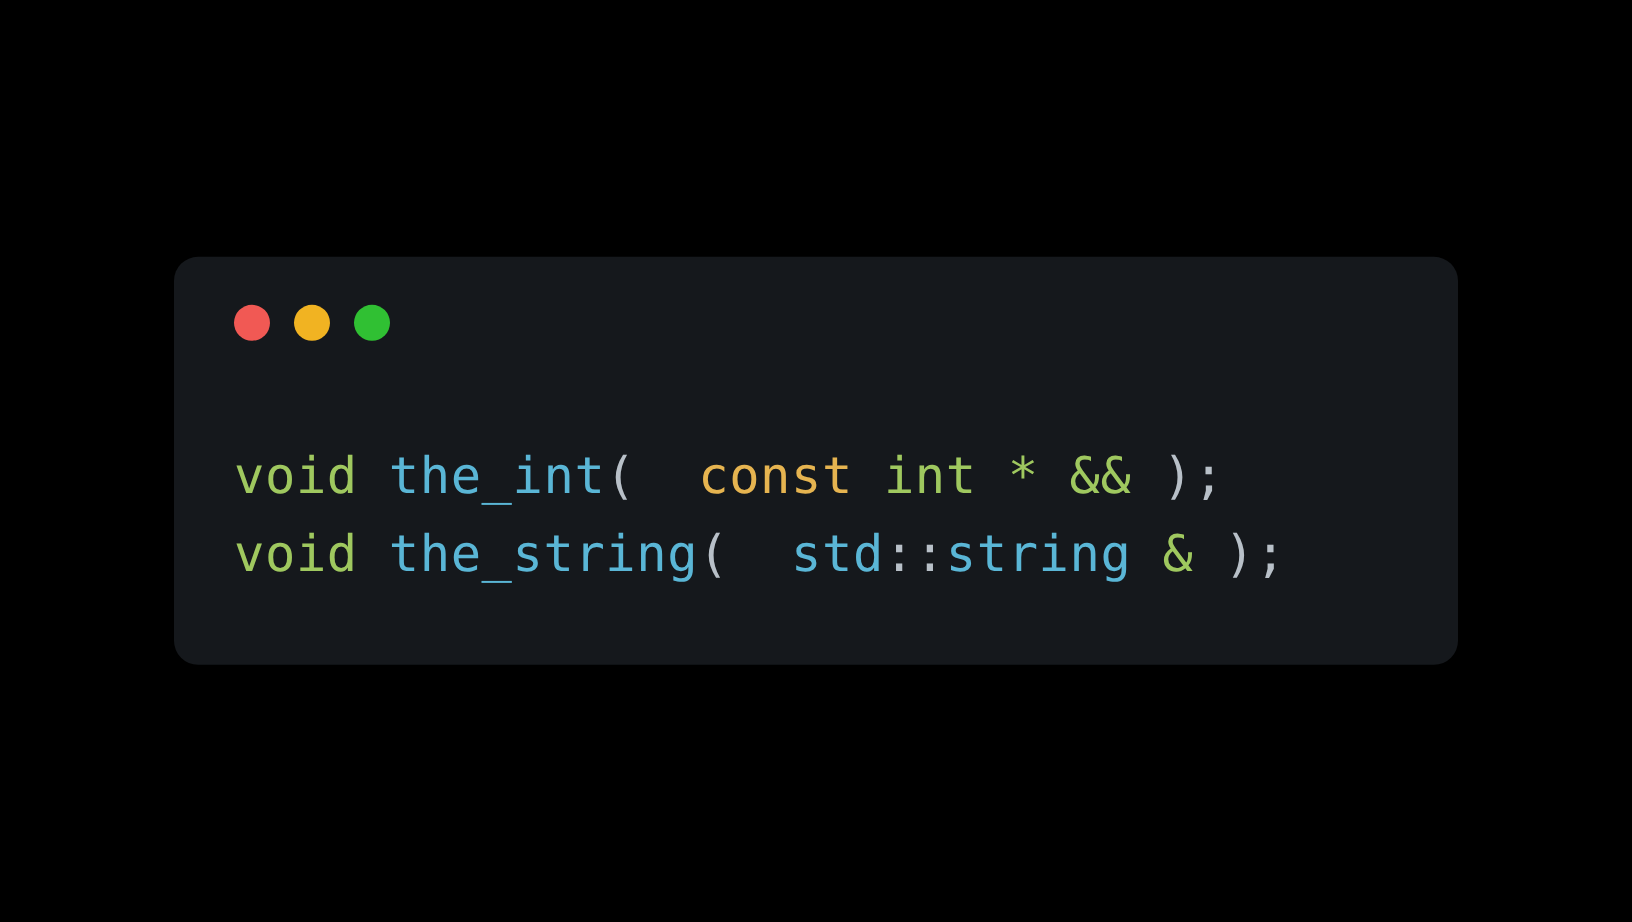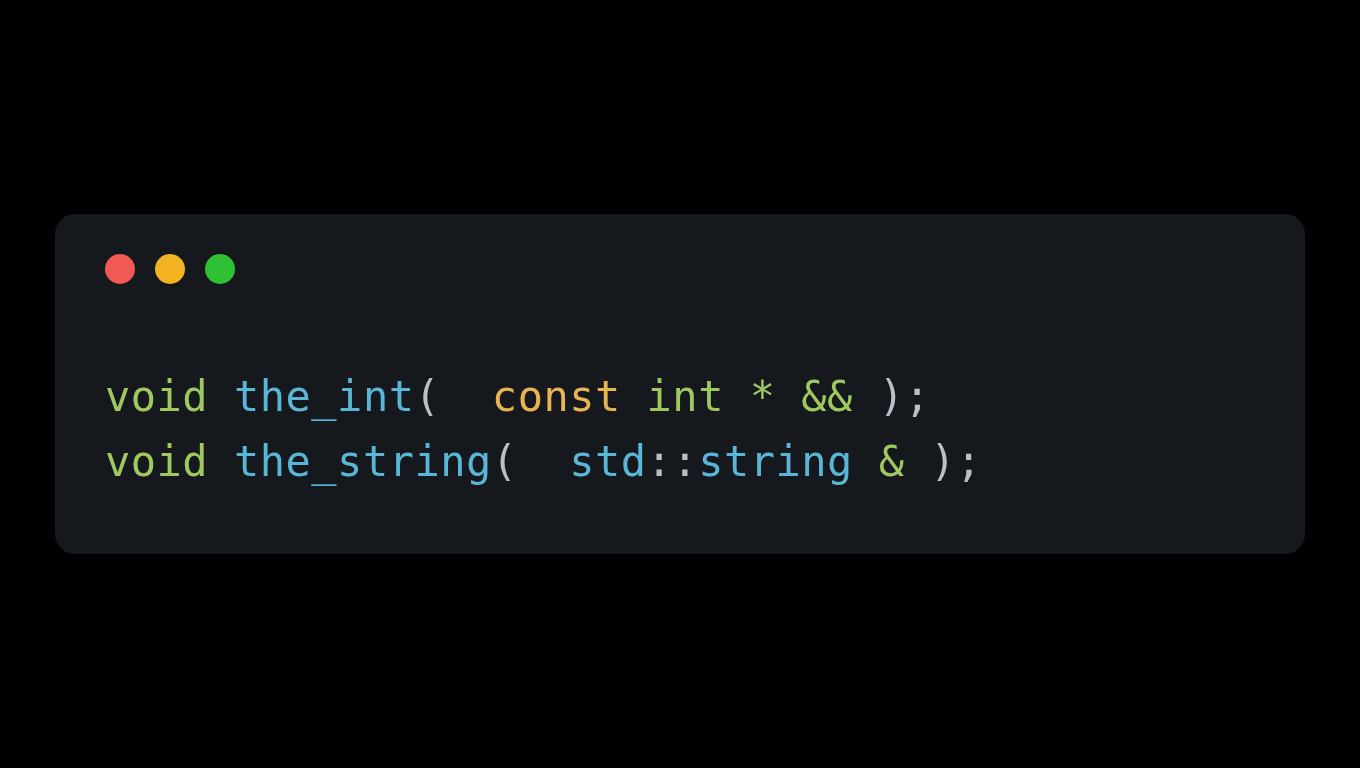--- a/index.html
+++ b/index.html
@@ -12,21 +12,21 @@
       width: 1360px;
       height: 768px;
       display: flex;
       align-items: center;
       justify-content: center;
       font-family: 'SF Mono', 'Monaco', 'Menlo', 'Consolas', monospace;
     }
     .window {
       background: #15181c;
       border-radius: 20px;
-      width: 1250px;
+      width: 1070px;
       padding: 40px 50px 60px 50px;
     }
     .titlebar {
       display: flex;
       gap: 20px;
       margin-bottom: 80px;
     }
     .dot {
       width: 30px;
       height: 30px;

